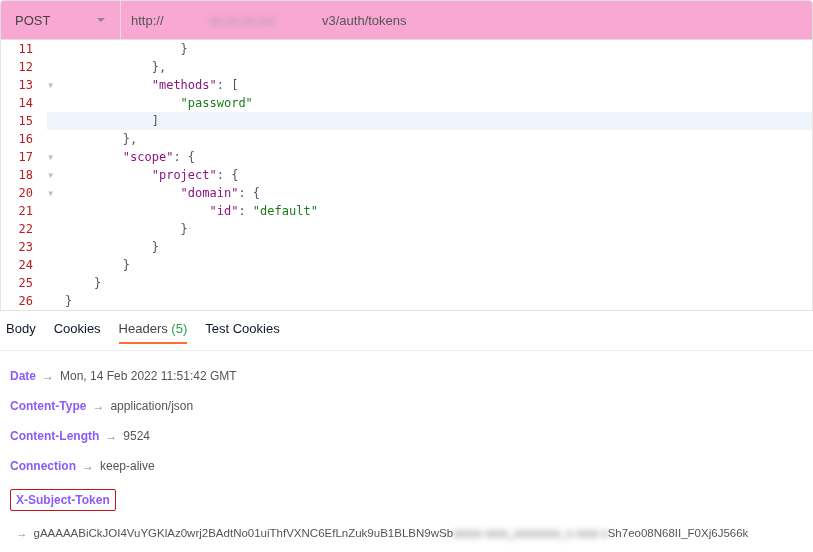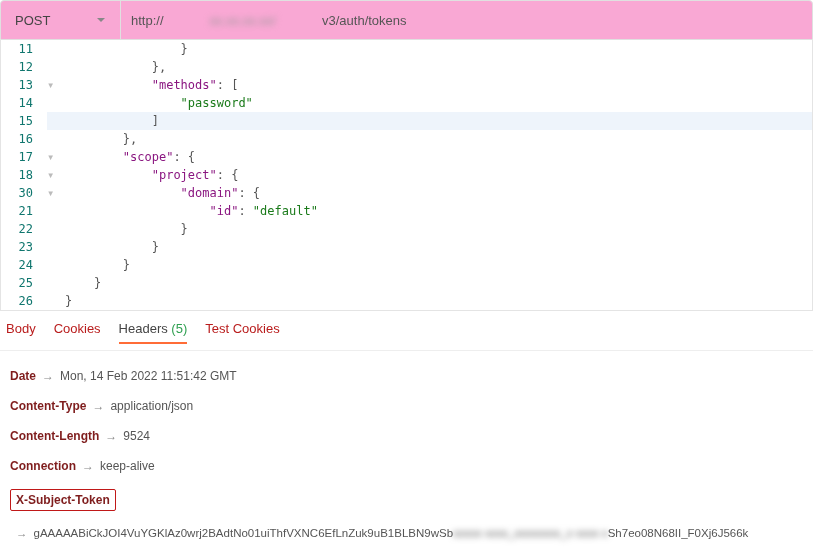--- a/index.html
+++ b/index.html
@@ -47,21 +47,21 @@
   border: 1px solid #e4e4e4;
   border-top: none;
   font-family: "Menlo", "Consolas", monospace;
   font-size: 12px;
   line-height: 18px;
 }
 .gutter {
   width: 46px;
   text-align: right;
   padding-right: 14px;
-  color: #0f766e;
+  color: #b91c1c;
   background: #fff;
   flex-shrink: 0;
 }
 .fold {
   width: 18px;
   color: #bbb;
   flex-shrink: 0;
 }
 .code-line {
   display: flex;
@@ -77,41 +77,41 @@
 .tk-str { color: #1a7a1a; }
 .tk-pun { color: #555; }
 .tabs {
   display: flex;
   gap: 18px;
   padding: 10px 6px 6px 6px;
   border-bottom: 1px solid #eee;
   font-size: 13px;
 }
 .tab {
-  color: #b91c1c;
+  color: #0f172a;
   padding-bottom: 6px;
   cursor: pointer;
 }
 .tab.active {
   color: #444;
   border-bottom: 2px solid #ff6c37;
 }
 .tab .count { color: #2e9f50; }
 .headers-list {
   padding: 18px 10px;
 }
 .hdr-row {
   margin-bottom: 16px;
   display: flex;
   align-items: center;
   font-size: 12px;
   color: #555;
   flex-wrap: wrap;
 }
-.hdr-row b { color: #7f1d1d; font-weight: 600; }
+.hdr-row b { color: #8b5cf6; font-weight: 600; }
 .hdr-row .arrow { margin: 0 6px; color: #888; }
 .boxed {
   display: inline-block;
   border: 1.5px solid #c01818;
   padding: 3px 5px;
   border-radius: 2px;
 }
 .token-line {
   display: flex;
   align-items: center;
@@ -175,21 +175,21 @@
       <div class="gutter">17</div>
       <div class="fold">▾</div>
       <div class="code">        <span class="tk-key">"scope"</span><span class="tk-pun">: {</span></div>
     </div>
     <div class="code-line">
       <div class="gutter">18</div>
       <div class="fold">▾</div>
       <div class="code">            <span class="tk-key">"project"</span><span class="tk-pun">: {</span></div>
     </div>
     <div class="code-line">
-      <div class="gutter">30</div>
+      <div class="gutter">20</div>
       <div class="fold">▾</div>
       <div class="code">                <span class="tk-key">"domain"</span><span class="tk-pun">: {</span></div>
     </div>
     <div class="code-line">
       <div class="gutter">21</div>
       <div class="fold"></div>
       <div class="code">                    <span class="tk-key">"id"</span><span class="tk-pun">: </span><span class="tk-str">"default"</span></div>
     </div>
     <div class="code-line">
       <div class="gutter">22</div>

